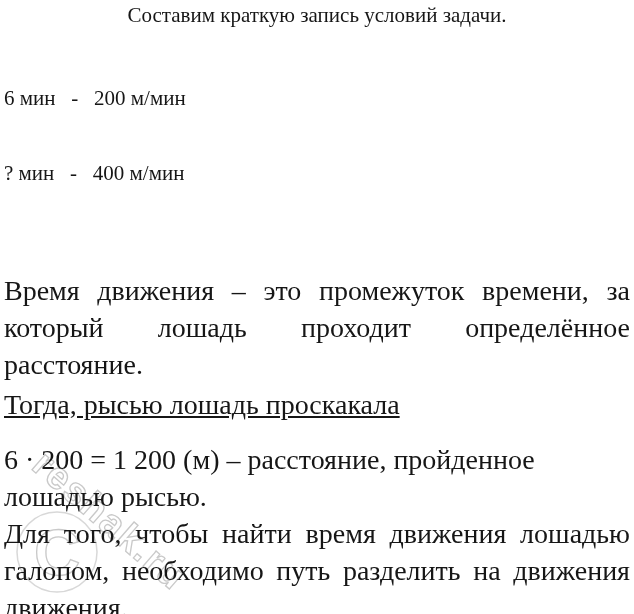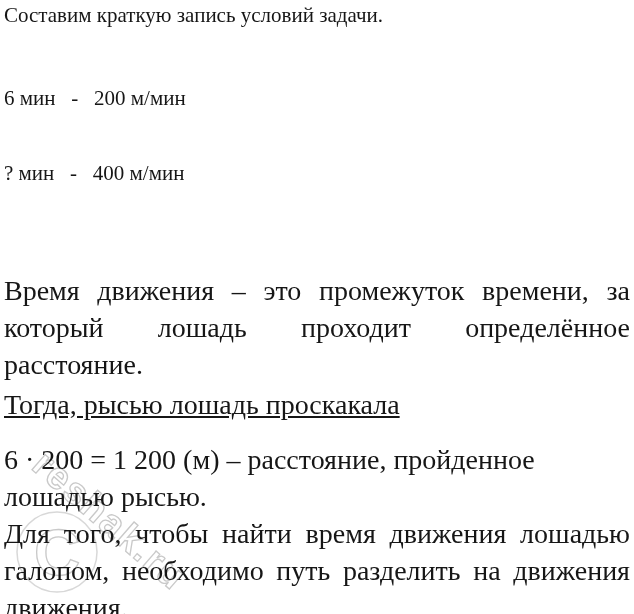--- a/index.html
+++ b/index.html
@@ -22,21 +22,21 @@
     top: 428px;
     z-index: 0;
   }
   .content {
     position: relative;
     z-index: 1;
     padding: 2px 4px 0 4px;
   }
   .header-row {
     display: flex;
-    justify-content: space-between;
+    justify-content: center;
     align-items: baseline;
     font-size: 21px;
     line-height: 26px;
     margin-bottom: 8px;
   }
   .conditions {
     font-size: 21px;
     line-height: 25px;
     white-space: pre;
     margin: 0 0 36px 0;

